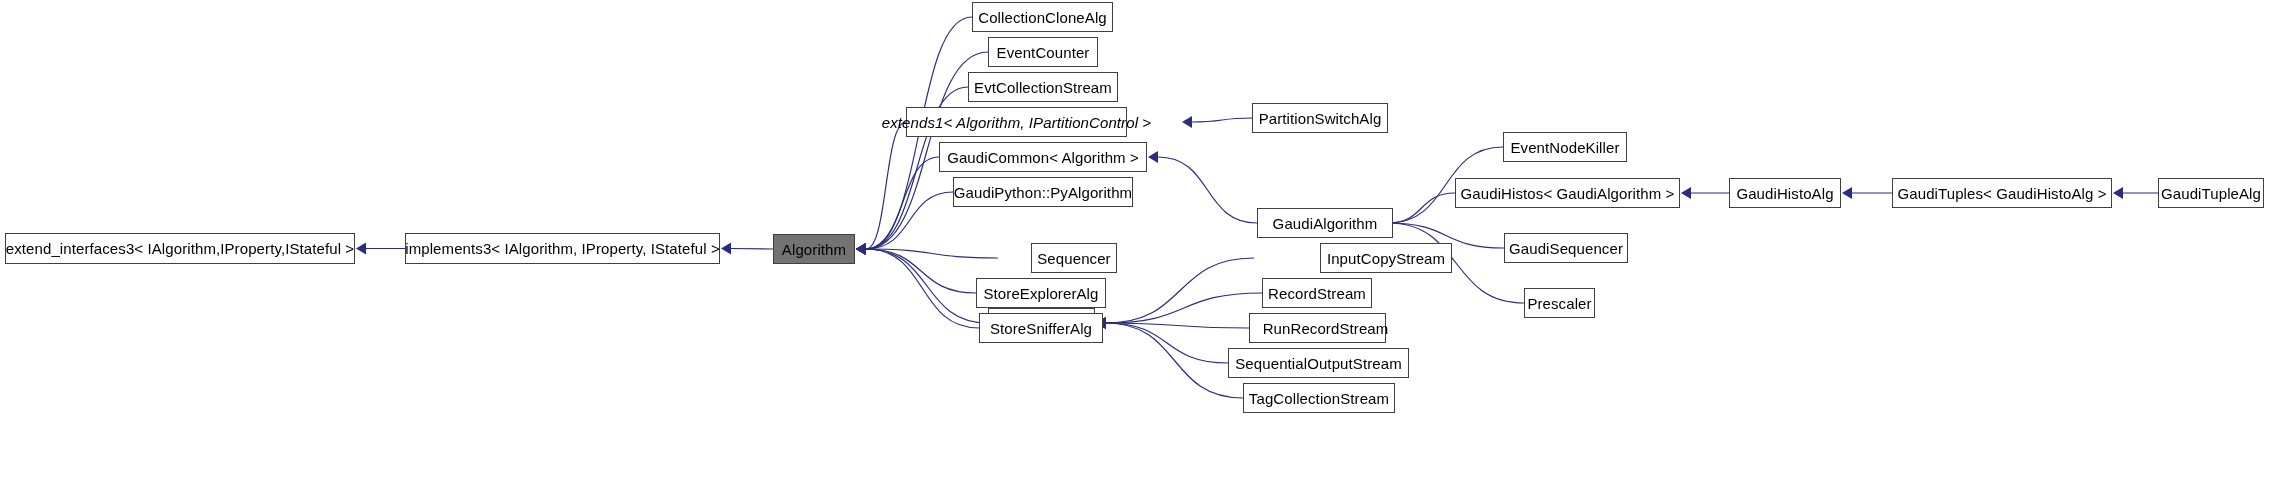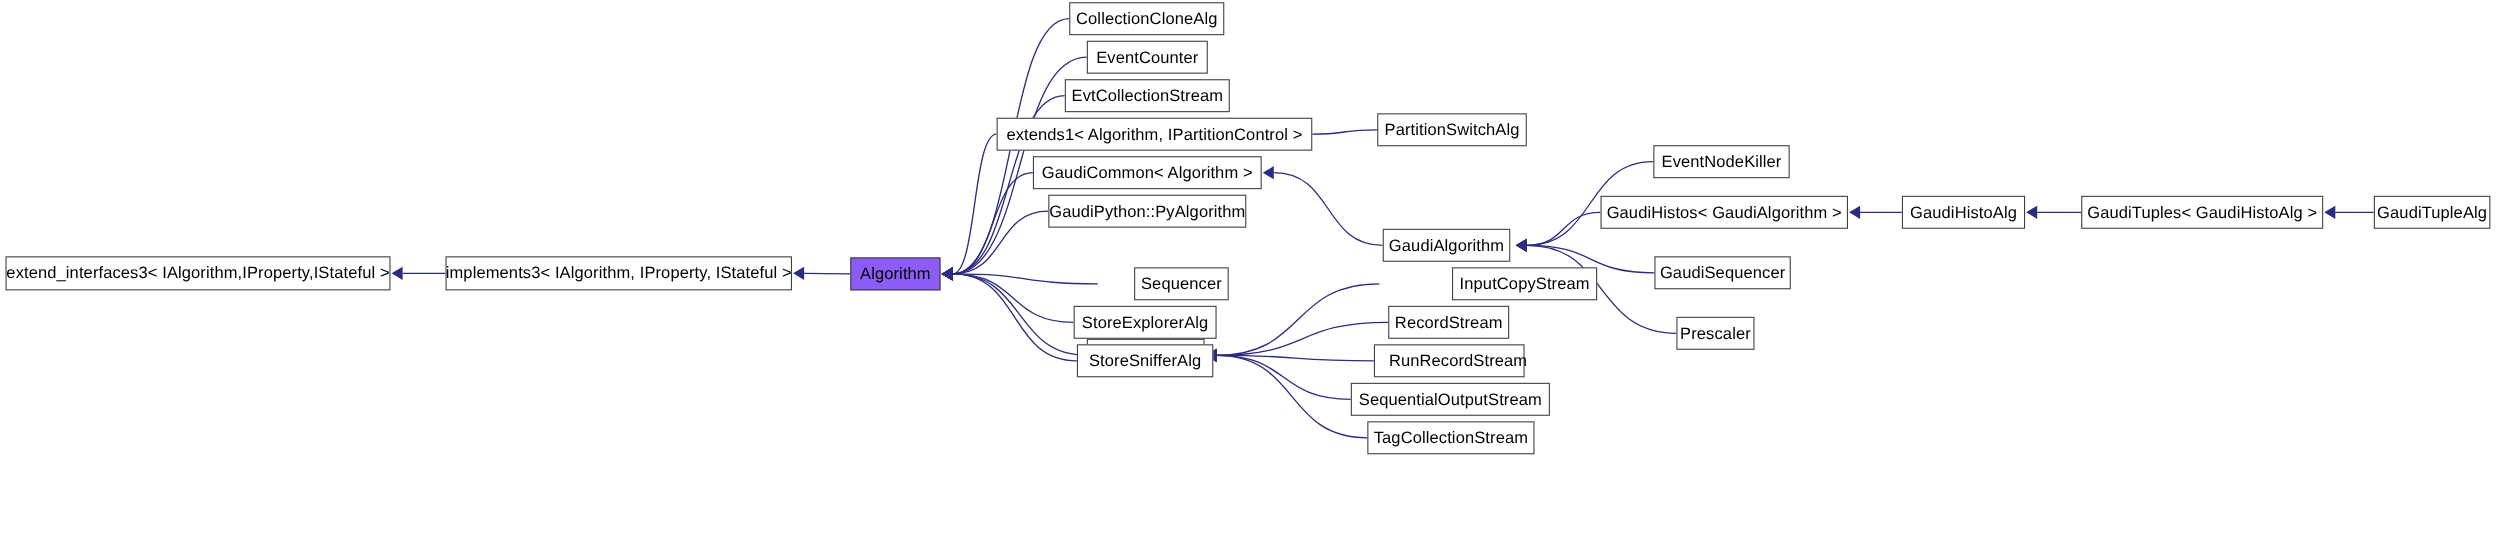--- a/index.html
+++ b/index.html
@@ -27,21 +27,21 @@
     font-size:15px;
     line-height:1;
     display:flex;
     align-items:center;
     justify-content:center;
     white-space:nowrap;
     letter-spacing:0.1px;
     z-index:2;
   }
   .node.highlight{
-    background:#8b5cf6;
+    background:#737373;
     border:1px solid #404040;
   }
   .node span{ display:block; padding:0 6px; }
 </style>
 </head>
 <body>
 
 <div id="canvas">
   <svg id="edges" viewBox="0 0 2269 493" width="2269" height="493">
       <polygon points="356,248.5 366,242.5 366,254.5" fill="#2b2b7f"></polygon>
@@ -108,21 +108,21 @@
     </div>
     <div class="node" style="left: 972px; top: 2px; width: 141px; height: 30px;">
       <span>CollectionCloneAlg</span>
     </div>
     <div class="node" style="left: 988px; top: 37px; width: 110px; height: 30px;">
       <span>EventCounter</span>
     </div>
     <div class="node" style="left: 968px; top: 72px; width: 150px; height: 30px;">
       <span>EvtCollectionStream</span>
     </div>
-    <div class="node" style="left: 906px; top: 107px; width: 287px; height: 30px;">
+    <div class="node" style="left: 906px; top: 107px; width: 221px; height: 30px; font-style: italic;">
       <span>extends1&lt; Algorithm, IPartitionControl &gt;</span>
     </div>
     <div class="node" style="left: 939px; top: 142px; width: 208px; height: 30px;">
       <span>GaudiCommon&lt; Algorithm &gt;</span>
     </div>
     <div class="node" style="left: 953px; top: 177px; width: 180px; height: 30px;">
       <span>GaudiPython::PyAlgorithm</span>
     </div>
     <div class="node" style="left: 988px; top: 308px; width: 107px; height: 30px;">
       <span>OutputStream</span>
@@ -132,21 +132,21 @@
     </div>
     <div class="node" style="left: 976px; top: 278px; width: 130px; height: 30px;">
       <span>StoreExplorerAlg</span>
     </div>
     <div class="node" style="left: 979px; top: 313px; width: 124px; height: 30px;">
       <span>StoreSnifferAlg</span>
     </div>
     <div class="node" style="left: 1252px; top: 103px; width: 136px; height: 30px;">
       <span>PartitionSwitchAlg</span>
     </div>
-    <div class="node" style="left: 1257px; top: 208px; width: 116px; height: 30px;">
+    <div class="node" style="left: 1257px; top: 208px; width: 136px; height: 30px;">
       <span>GaudiAlgorithm</span>
     </div>
     <div class="node" style="left: 1320px; top: 243px; width: 132px; height: 30px;">
       <span>InputCopyStream</span>
     </div>
     <div class="node" style="left: 1262px; top: 278px; width: 110px; height: 30px;">
       <span>RecordStream</span>
     </div>
     <div class="node" style="left: 1249px; top: 313px; width: 137px; height: 30px; padding-left: 16px;">
       <span>RunRecordStream</span>

